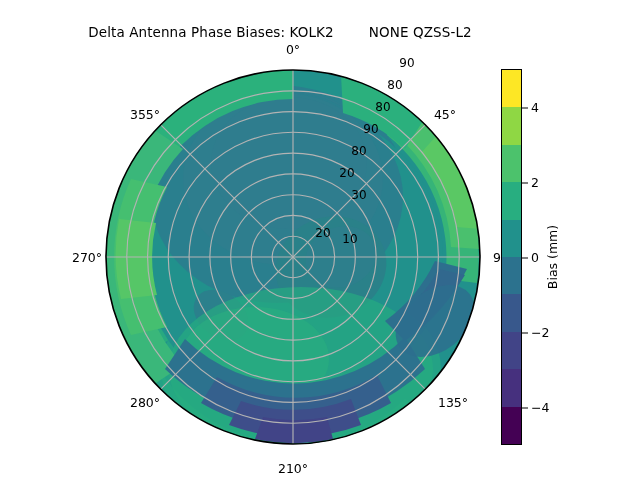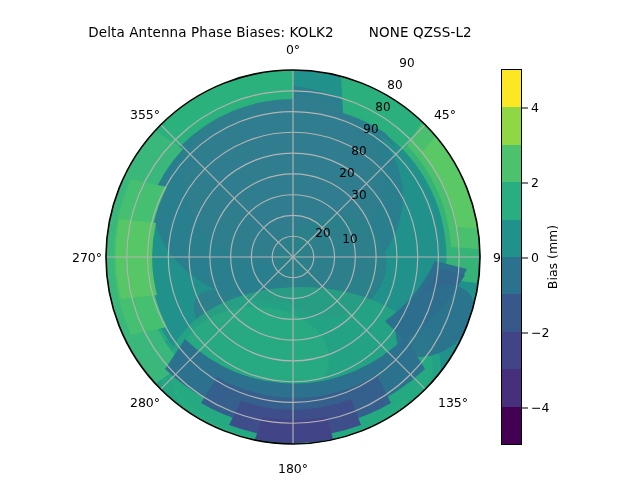--- a/index.html
+++ b/index.html
@@ -142,21 +142,21 @@
         <line x1="320.2" y1="55.8" x2="55.8" y2="320.2"></line>
       </g>
 
       <circle cx="188" cy="188" r="187" fill="none" stroke="#000000" stroke-width="1.6"></circle>
     </svg>
 
     <div class="azlabel" style="left:188px;top:-20px;">0°</div>
     <div class="azlabel" style="left:340px;top:45px;">45°</div>
     <div class="azlabel" style="left:396px;top:188px;">90</div>
     <div class="azlabel" style="left:340px;top:333px;margin-left:8px;">135°</div>
-    <div class="azlabel" style="left:188px;top:399px;">180°</div>
+    <div class="azlabel" style="left:188px;top:399px;">210°</div>
     <div class="azlabel" style="left:40px;top:333px;">280°</div>
     <div class="azlabel" style="left:-18px;top:188px;">270°</div>
     <div class="azlabel" style="left:40px;top:45px;">355°</div>
 
     <div class="rlabel" style="left:205px;top:170px;margin-left:40px;">10</div>
     <div class="rlabel" style="left:218px;top:148px;margin-top:16px;">20</div>
     <div class="rlabel" style="left:230px;top:126px;margin-left:24px;">30</div>
     <div class="rlabel" style="left:242px;top:104px;">20</div>
     <div class="rlabel" style="left:254px;top:82px;">80</div>
     <div class="rlabel" style="left:266px;top:60px;">90</div>

